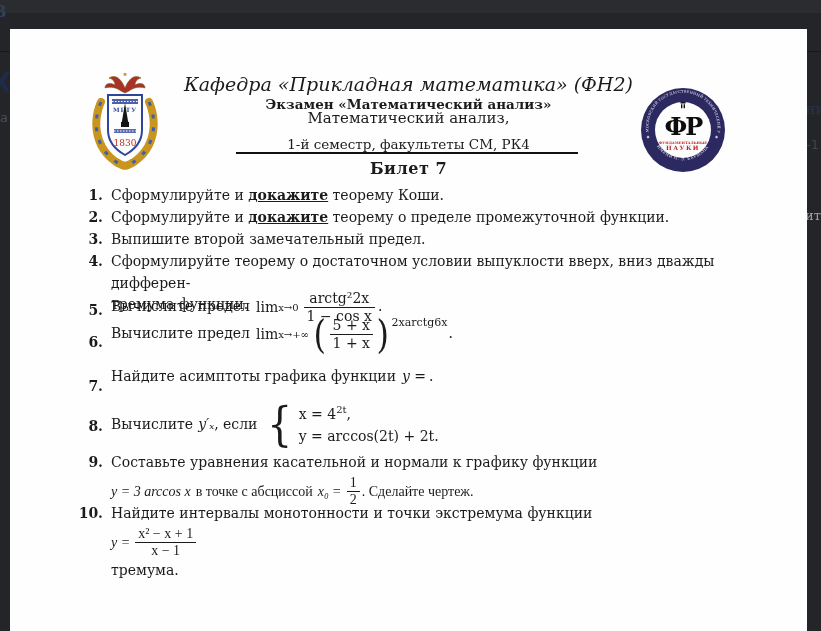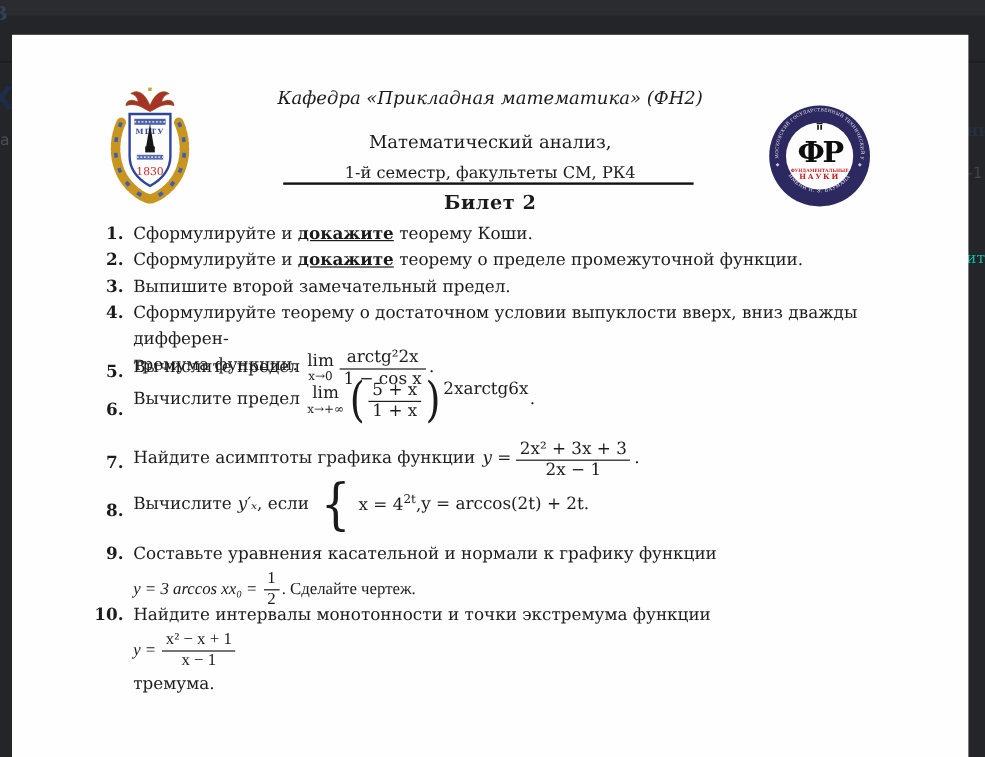--- a/index.html
+++ b/index.html
@@ -9,53 +9,53 @@
     font-family:"DejaVu Serif","Liberation Serif",serif;
   }
   .bg-topband{position:absolute;top:0;left:0;width:100%;height:13px;background:#2a2c2f;}
   .bg-seam{position:absolute;top:51px;left:0;width:100%;height:1px;background:rgba(0,0,0,.32);}
   .frag{position:absolute;white-space:nowrap;}
   .frag-tl{left:-7px;top:2px;font-size:16px;font-weight:bold;color:#31415a;}
   .frag-x{left:-9px;top:68px;font-size:26px;font-weight:bold;color:#1c2c49;font-family:"DejaVu Sans",sans-serif;}
   .frag-a{left:0px;top:110px;font-size:13px;color:#4a4d52;font-family:"DejaVu Sans",sans-serif;}
   .frag-r1{left:805px;top:101px;font-size:14px;font-weight:bold;color:#262e40;}
   .frag-r2{left:806px;top:137px;font-size:13px;color:#3f444b;font-family:"DejaVu Sans",sans-serif;}
-  .frag-r3{left:805px;top:208px;font-size:13px;color:#14b8a6;}
+  .frag-r3{left:805px;top:208px;font-size:13px;color:#a3a3a3;}
 
   .page{
     position:absolute;left:10px;top:29px;width:797px;height:602px;
     background:#fefefe;color:#1b1b1b;
   }
   .hline{position:absolute;left:0;width:100%;text-align:center;line-height:1.2;}
-  .hl1{top:44px;font-style:italic;font-size:15px;}
+  .hl1{top:44px;font-style:italic;font-size:19px;}
   .hl2{top:67px;font-size:13.5px;font-weight:bold;}
   .hl3{top:80px;font-size:15px;}
   .hl4{top:107px;font-size:13.5px;}
   .hrule{position:absolute;left:226px;top:123px;width:342px;height:2px;background:#111;}
   .ticket{top:130px;font-size:16px;font-weight:bold;letter-spacing:.5px;}
 
   .crest{position:absolute;left:75px;top:43px;width:80px;height:98px;}
   .fnlogo{position:absolute;left:630px;top:58px;width:86px;height:86px;}
 
   .prob{position:absolute;left:48px;right:48px;font-size:14px;line-height:1.55;}
   .pnum{position:absolute;left:0;top:0;width:45px;text-align:right;font-weight:bold;}
   .pbody{margin-left:53px;}
   .bold{font-weight:bold;text-decoration:underline;}
   .mvar{font-style:italic;}
   .prow{display:flex;align-items:center;}
   .frac{display:inline-flex;flex-direction:column;text-align:center;line-height:1.2;margin:0 2px;}
   .frac .num{padding:0 3px;}
   .frac .den{border-top:1px solid #1b1b1b;padding:0 3px;}
-  .lim{display:inline-flex;flex-direction:column;align-items:center;line-height:1;margin:0 3px 0 6px;}
+  .lim{display:inline-flex;align-items:center;line-height:1;margin:0 3px 0 6px;}
   .lim .limtop{font-size:14px;}
   .lim .limsub{font-size:10px;margin-top:2px;}
   .bigparen{font-size:40px;font-weight:normal;line-height:.9;transform:scaleX(.8);}
-  .bigexp{font-size:14px;align-self:flex-start;margin:-2px 0 0 1px;}
+  .bigexp{font-size:11px;align-self:flex-start;margin:-2px 0 0 1px;}
   .brace{font-size:46px;font-weight:normal;line-height:.8;margin:0 4px 0 8px;transform:scaleX(.85);}
-  .sys{display:inline-flex;flex-direction:row;line-height:1.6;}
+  .sys{display:inline-flex;flex-direction:column;line-height:1.6;}
   .period{margin-left:1px;}
   .nowrap{white-space:nowrap;}
   .p5 .pnum{top:10px;} .p6 .pnum{top:16px;} .p7 .pnum{top:10px;} .p8 .pnum{top:14px;}
   .l2row{margin-top:1px;font-family:Liberation Serif, serif;}
   sup{font-size:10px;} 
 </style>
 </head>
 <body>
 
 <div class="bg-topband"></div>
@@ -81,24 +81,25 @@
     <line x1="27" y1="29.5" x2="53" y2="29.5" stroke="#fff" stroke-width="1" stroke-dasharray="1.5 1.5"></line>
     <text x="40" y="40" text-anchor="middle" font-size="6" font-weight="bold" fill="#2e459c" letter-spacing="1">МГТУ</text>
     <polygon points="40,31 36.5,52 43.5,52" fill="#151515"></polygon>
     <rect x="36" y="50" width="8" height="5" fill="#151515"></rect>
     <rect x="29" y="57" width="22" height="4" fill="#2e459c" opacity="0.8"></rect>
     <line x1="29" y1="59" x2="51" y2="59" stroke="#fff" stroke-width="1" stroke-dasharray="1.5 1.5"></line>
     <text x="40" y="74" text-anchor="middle" font-size="9" fill="#bb2e25">1830</text>
   </svg>
 
   <div class="hline hl1">Кафедра «Прикладная математика» (ФН2)</div>
+  <div class="hline hl2">Экзамен «Математический анализ»</div>
   <div class="hline hl3">Математический анализ,</div>
   <div class="hline hl4">1-й семестр, факультеты СМ, РК4</div>
   <div class="hrule"></div>
-  <div class="hline ticket">Билет 2</div>
+  <div class="hline ticket">Билет 7</div>
 
   <svg class="fnlogo" viewBox="0 0 86 86">
     <circle cx="43" cy="43" r="42" fill="#2c2960"></circle>
     <circle cx="43" cy="43" r="28" fill="#fdfdfd"></circle>
     <defs>
       <path id="rt" d="M 9 46 A 34.5 34.5 0 1 1 77 46" fill="none"></path>
       <path id="rb" d="M 14 54 A 31.5 31.5 0 0 0 72 54" fill="none"></path>
     </defs>
     <text font-size="3.6" fill="#e8e6f2" letter-spacing="0.25"><textPath href="#rt" startOffset="1">МОСКОВСКИЙ ГОСУДАРСТВЕННЫЙ ТЕХНИЧЕСКИЙ УНИВЕРСИТЕТ</textPath></text>
     <text font-size="4" fill="#e8e6f2" letter-spacing="0.4"><textPath href="#rb" startOffset="6">ИМЕНИ Н. Э. БАУМАНА</textPath></text>
@@ -166,24 +167,20 @@
       <span class="bigexp">2xarctg6x</span>
       <span class="period">.</span>
     </div>
   </div>
 
   <div class="prob p7" style="top:337px">
     <span class="pnum">7.</span>
     <div class="pbody prow">
       <span>Найдите асимптоты графика функции</span>
       <span class="mvar" style="margin:0 2px 0 6px">y =</span>
-      <span class="frac">
-          <span class="num">2x² + 3x + 3</span>
-          <span class="den">2x − 1</span>
-        </span>
       <span class="period">.</span>
     </div>
   </div>
 
   <div class="prob p8" style="top:373px">
     <span class="pnum">8.</span>
     <div class="pbody prow">
       <span>Вычислите</span>
       <span class="mvar" style="margin-left:5px">y′ₓ</span>
       <span>, если</span>
@@ -194,20 +191,21 @@
       </span>
     </div>
   </div>
 
   <div class="prob" style="top:423px">
     <span class="pnum">9.</span>
     <div class="pbody">
       <div>Составьте уравнения касательной и нормали к графику функции</div>
       <div class="prow l2row">
         <span class="mvar">y = 3 arccos x</span>
+        <span style="margin:0 5px">в точке с абсциссой</span>
         <span class="mvar">x₀</span>
         <span style="margin:0 4px">=</span>
         <span class="frac">
             <span class="num">1</span>
             <span class="den">2</span>
           </span>
         <span>. Сделайте чертеж.</span>
       </div>
     </div>
   </div>

